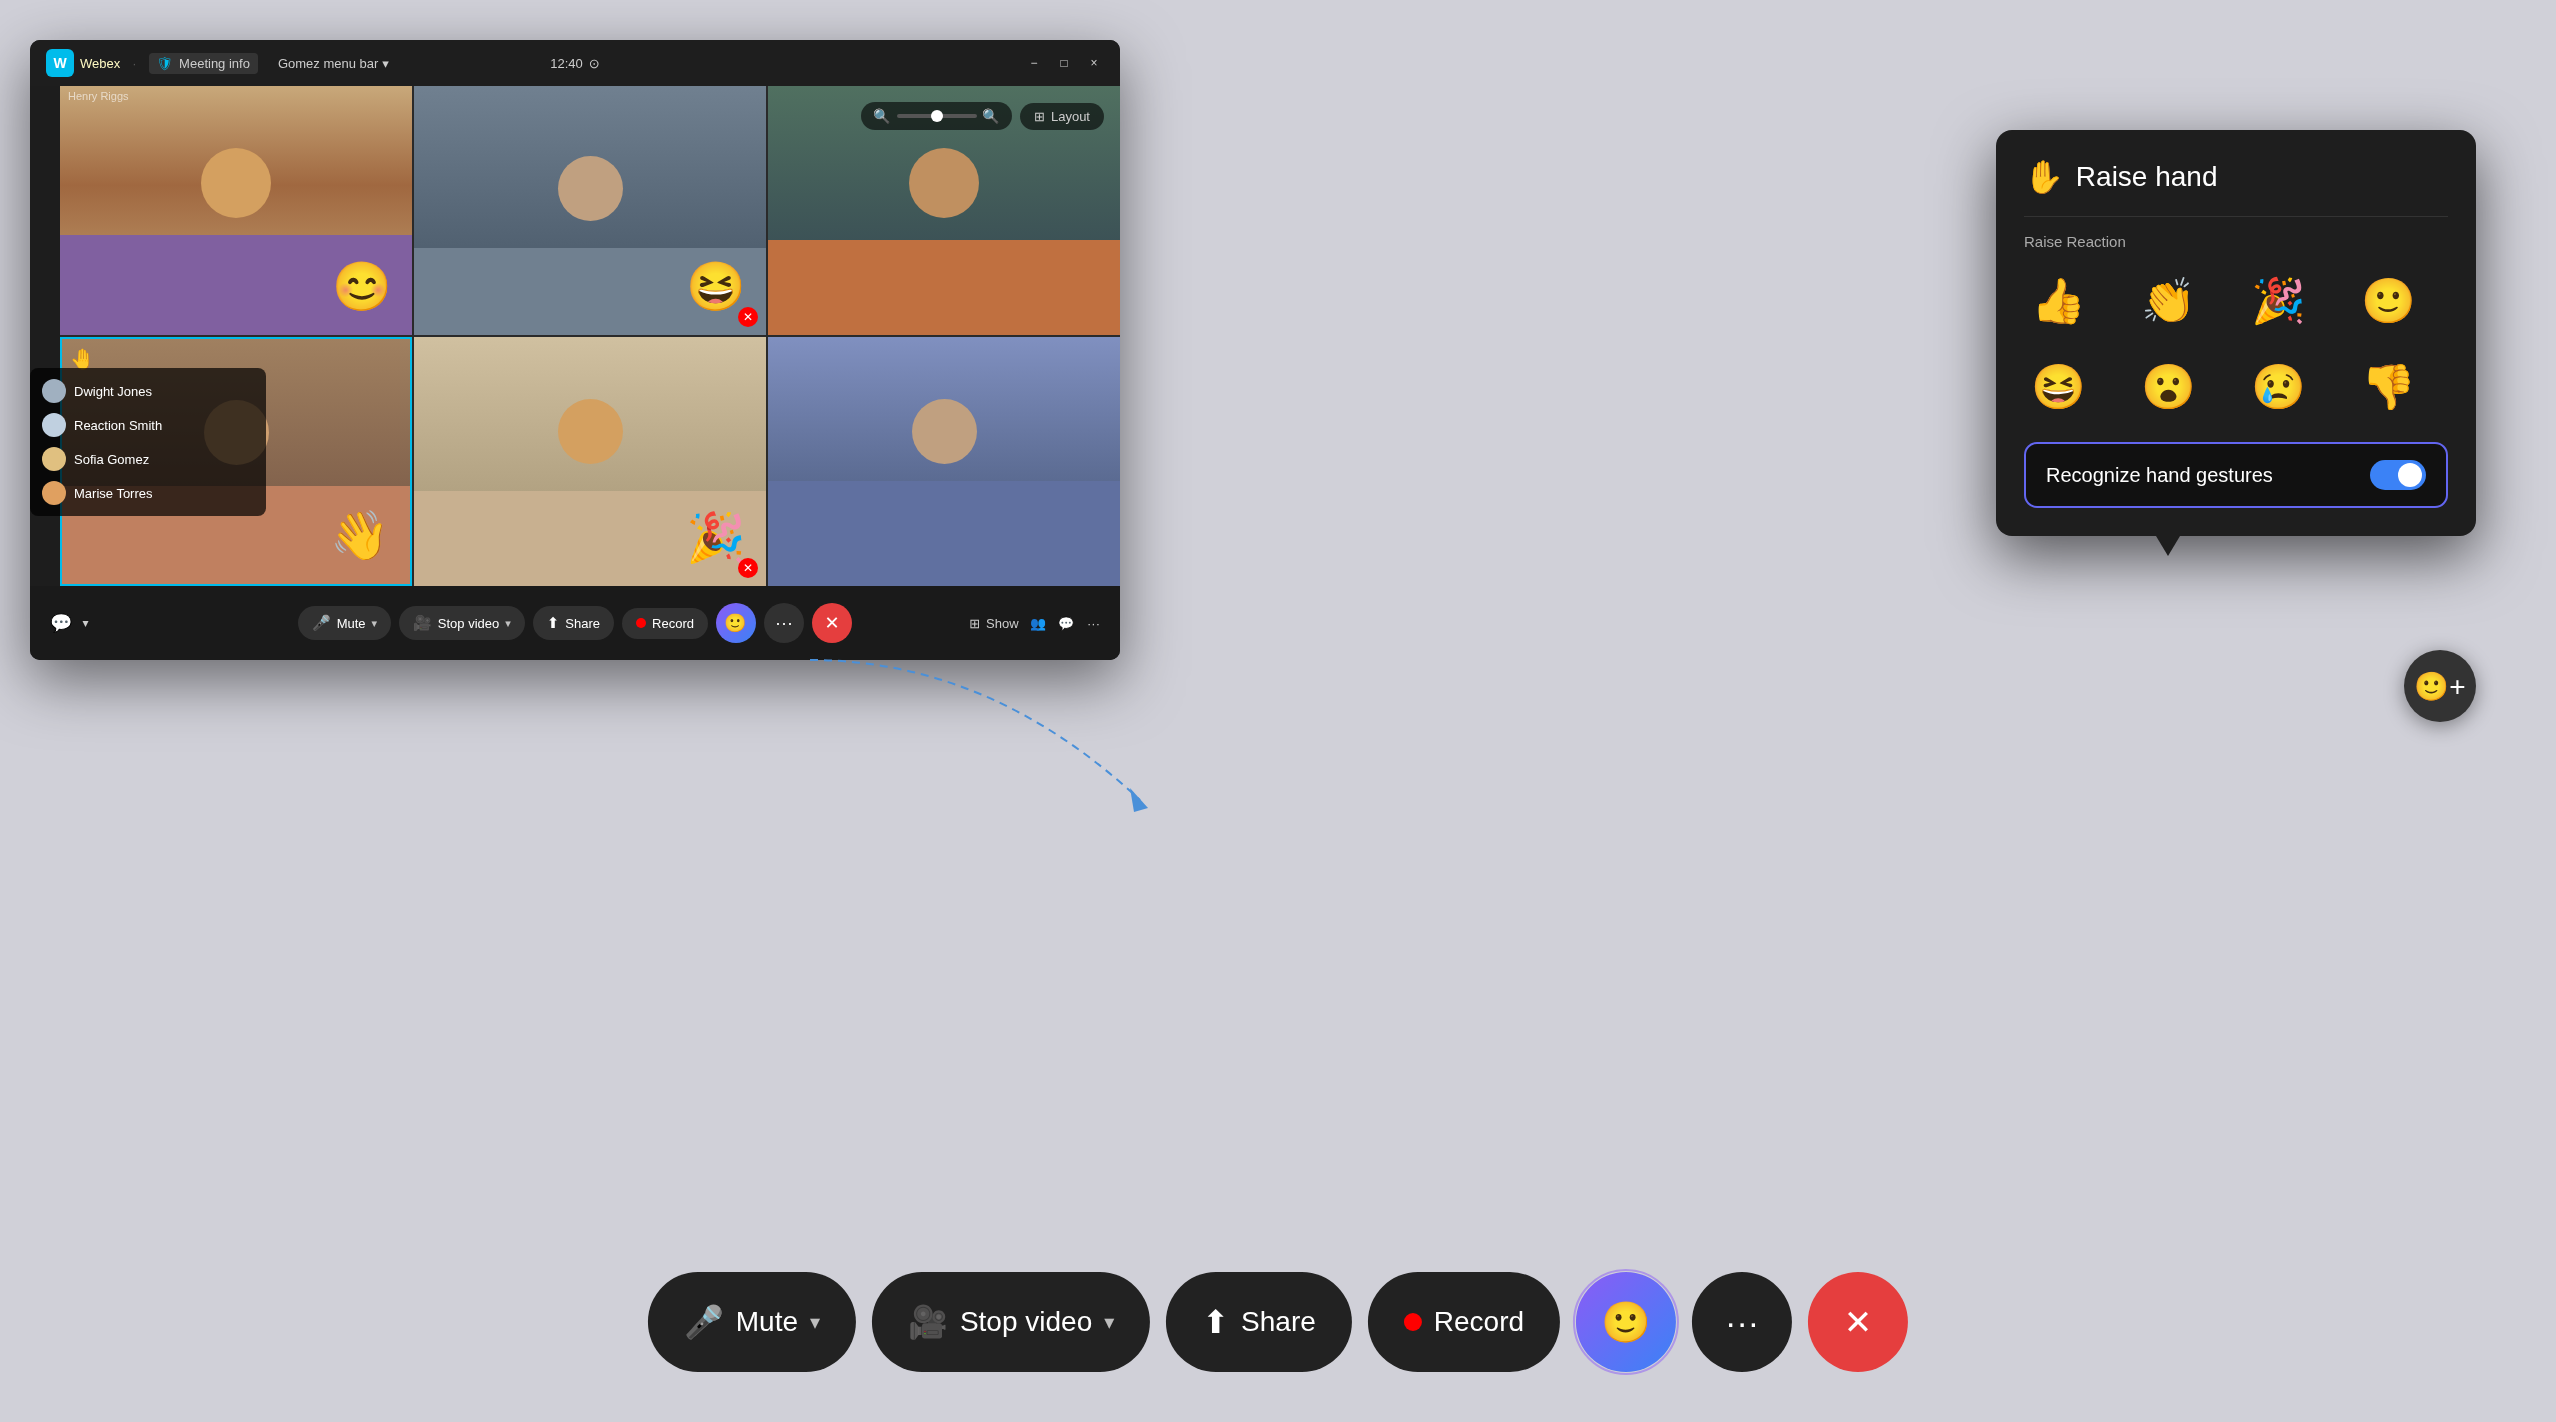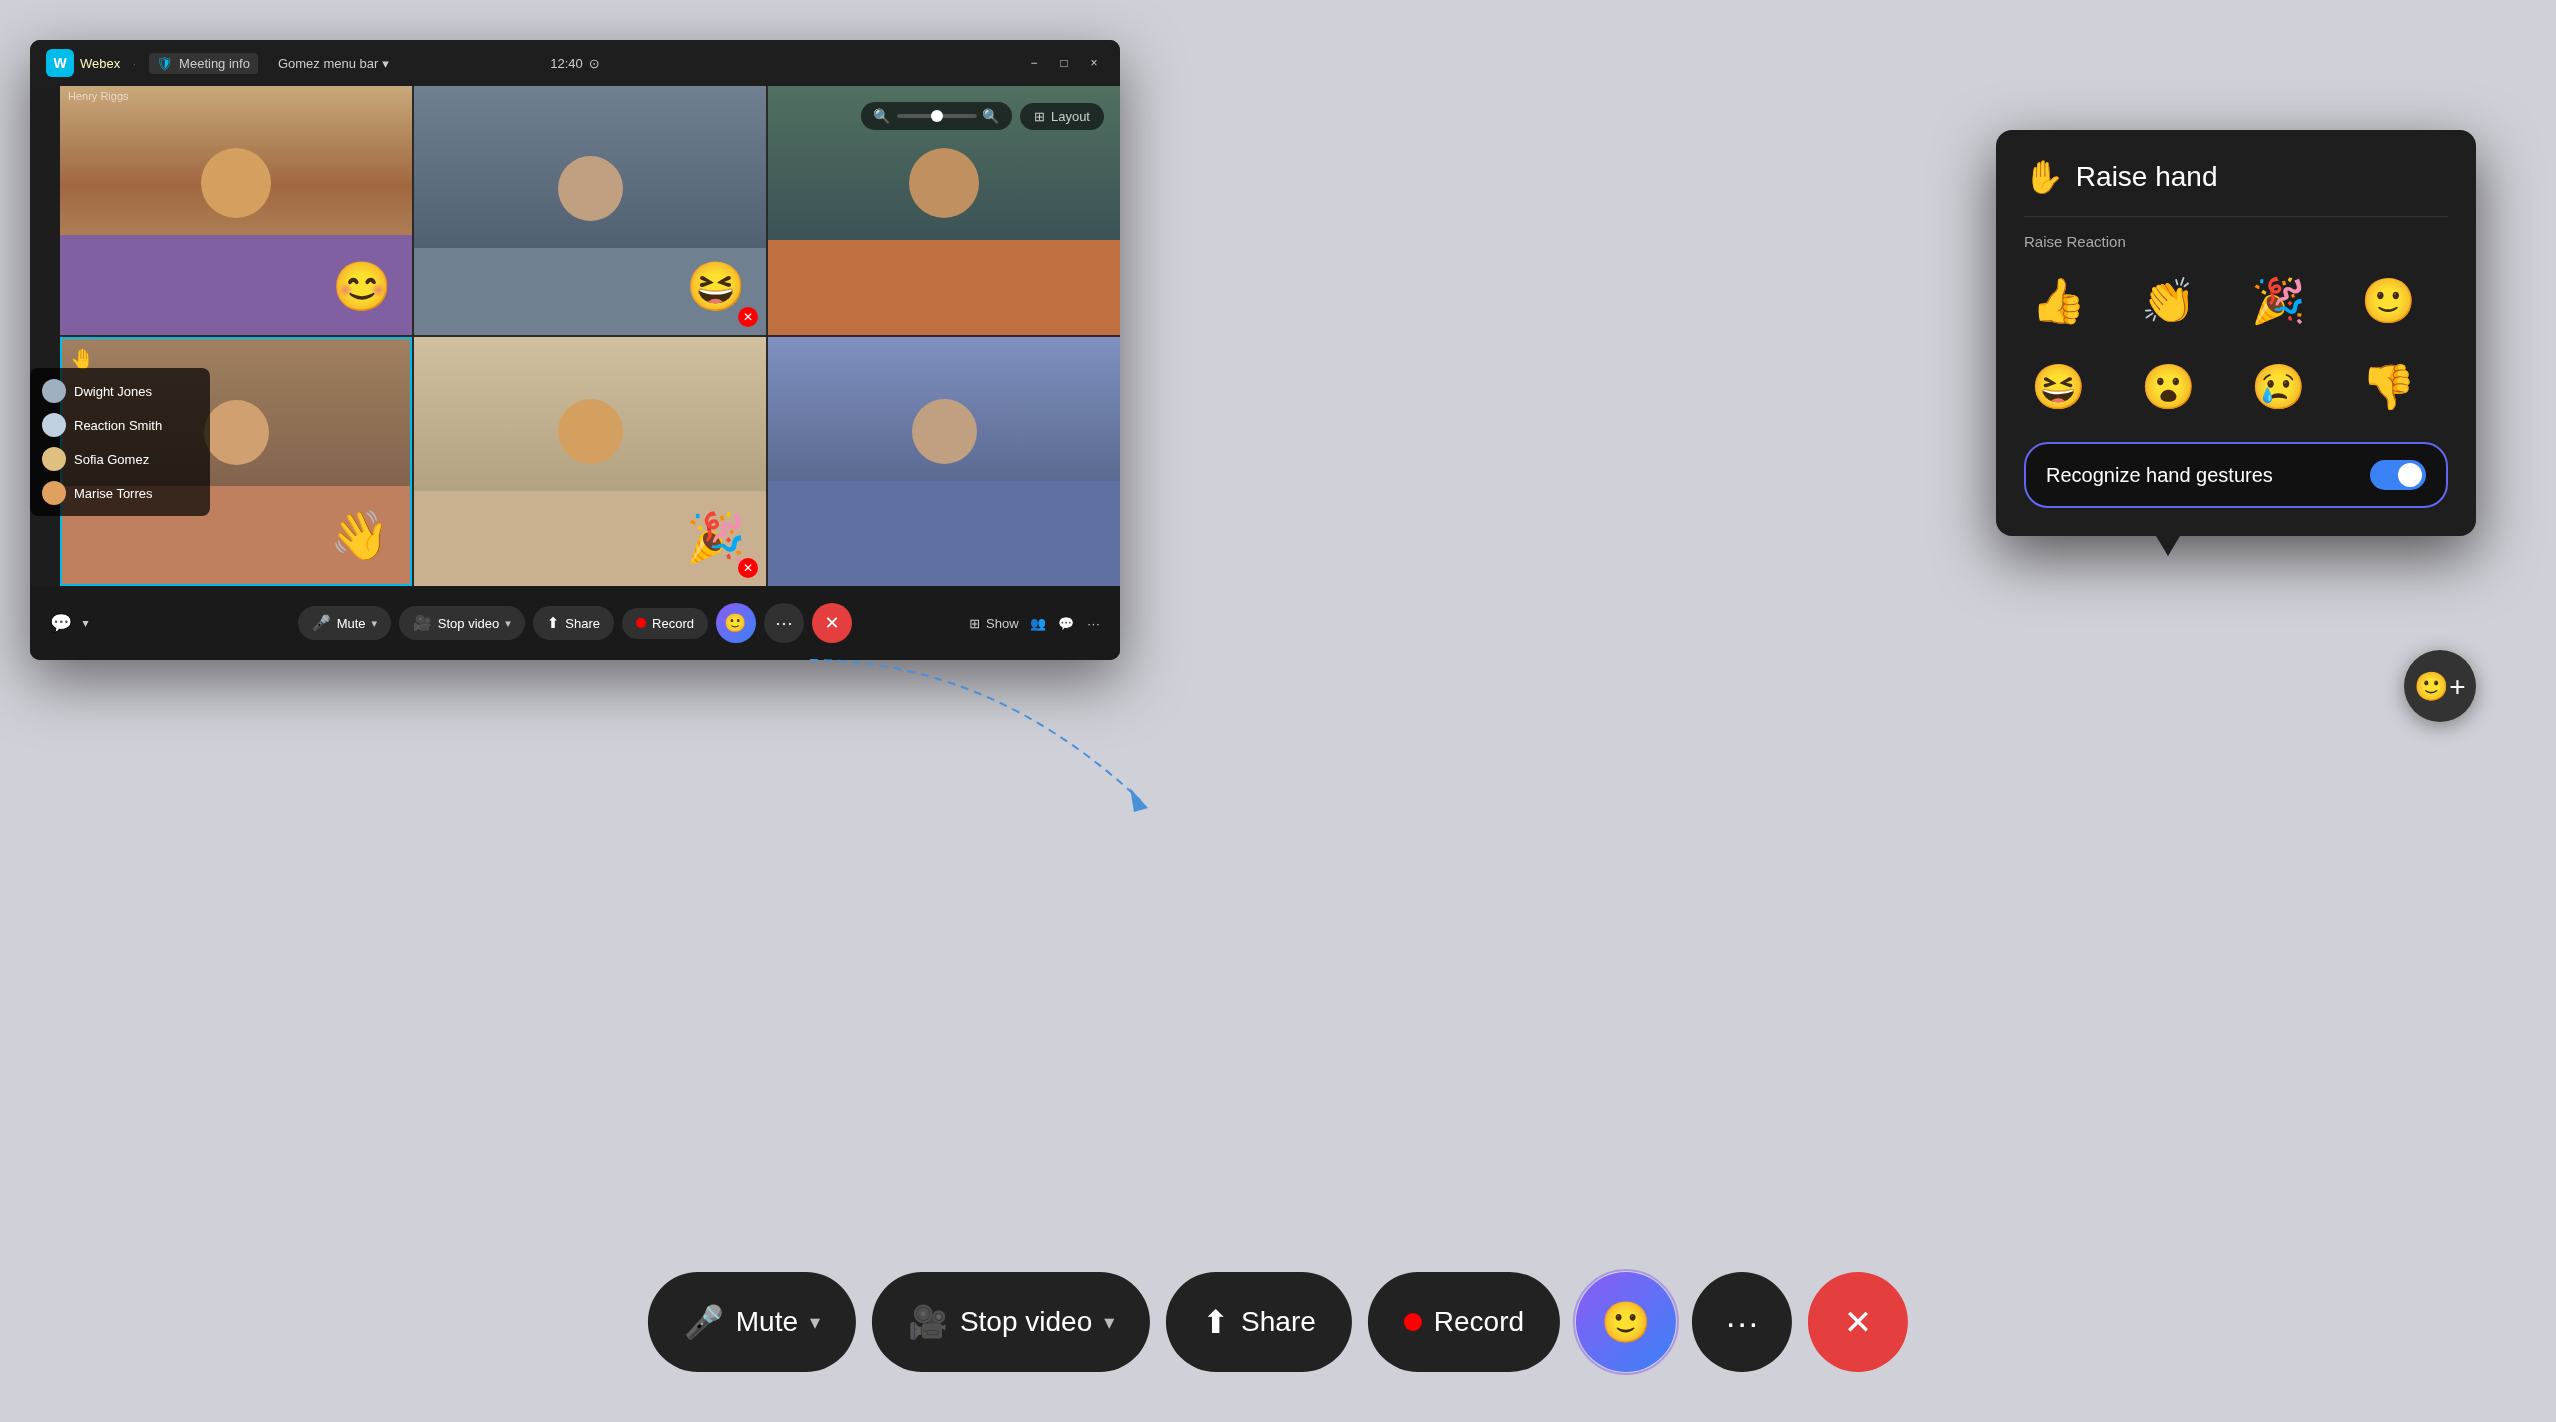--- a/index.html
+++ b/index.html
@@ -200,21 +200,21 @@
       position: relative;
       overflow: hidden;
       background: #3a3a4a;
     }
 
     
     .participant-overlay {
       position: absolute;
       left: 0;
       bottom: 70px;
-      width: 180px;
+      width: 236px;
       background: rgba(0,0,0,0.7);
       border-radius: 8px;
       padding: 6px 0;
       z-index: 20;
     }
     .participant-item {
       display: flex;
       align-items: center;
       gap: 8px;
       padding: 5px 12px;
@@ -378,21 +378,21 @@
       cursor: pointer;
       border-radius: 12px;
       transition: background 0.15s;
     }
     .recognize-gestures-row {
       display: flex;
       align-items: center;
       justify-content: space-between;
       background: #111;
       border: 2px solid #6366f1;
-      border-radius: 24px;
+      border-radius: 13px;
       padding: 16px 20px;
     }
     .recognize-gestures-text {
       color: white;
       font-size: 20px;
     }
     .toggle-switch {
       position: relative;
       width: 56px;
       height: 30px;

